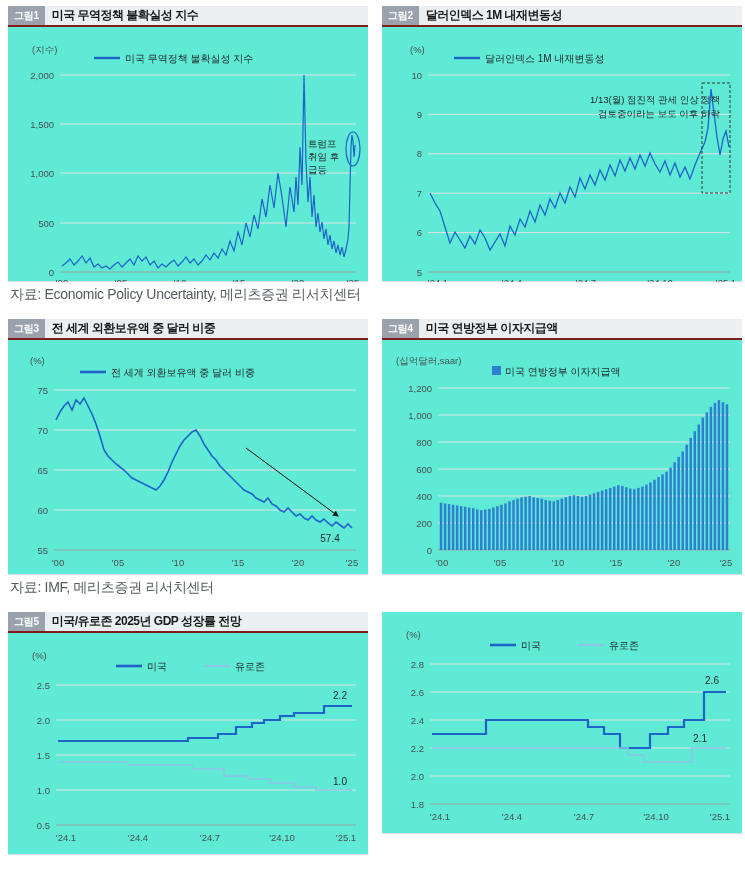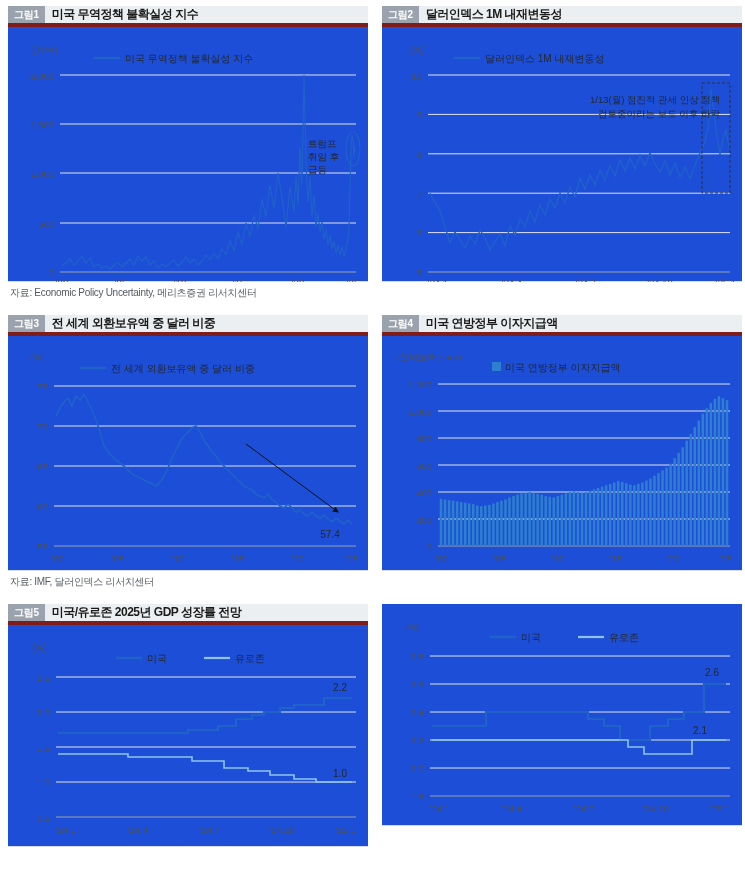--- a/index.html
+++ b/index.html
@@ -18,21 +18,21 @@
     display: grid;
     grid-template-columns: 360px 360px;
     column-gap: 14px;
     row-gap: 8px;
   }
   .panel { width: 360px; }
   .panel-head {
     display: flex; align-items: stretch;
     background: #eceff1;
     height: 21px;
-    border-bottom: 4px solid #7f1d1d;
+    border-bottom: 2px solid #7f1d1d;
   }
   .panel-tag {
     background: #9aa3ad;
     color: #ffffff;
     font-size: 10px;
     font-weight: bold;
     padding: 0 6px;
     display: flex; align-items: center;
     letter-spacing: -0.3px;
   }
@@ -41,28 +41,28 @@
     display: flex; align-items: center;
     font-size: 12px;
     font-weight: bold;
     color: #1a1a1a;
     padding-left: 7px;
     letter-spacing: -0.5px;
   }
   .chart-box {
     position: relative;
     width: 360px;
-    background: #1d4ed8;
+    background: #5eead4;
     border-bottom: 1px solid #d8dde2;
   }
   .h-tall { height: 255px; }
   .h-mid  { height: 235px; }
   .h-low  { height: 222px; }
   .src {
-    font-size: 10px;
+    font-size: 14px;
     color: #555b61;
     padding: 4px 0 7px 2px;
     letter-spacing: -0.3px;
   }
   svg { display: block; }
   .axis-txt { font-size: 9.5px; fill: #4a4f54; font-family: "Liberation Sans", sans-serif; }
   .unit-txt { font-size: 9.5px; fill: #4a4f54; font-family: "Liberation Sans", sans-serif; }
   .lgd-txt  { font-size: 10px;  fill: #23282d; font-family: "Liberation Sans", sans-serif; }
   .anno-txt { font-size: 9.5px; fill: #23282d; font-family: "Liberation Sans", sans-serif; }
   .val-txt  { font-size: 10px;  fill: #23282d; font-family: "Liberation Sans", sans-serif; }
@@ -202,21 +202,21 @@
           <g>
             <text class="axis-txt" x="50" y="226" text-anchor="middle">'00</text>
             <text class="axis-txt" x="110" y="226" text-anchor="middle">'05</text>
             <text class="axis-txt" x="170" y="226" text-anchor="middle">'10</text>
             <text class="axis-txt" x="230" y="226" text-anchor="middle">'15</text>
             <text class="axis-txt" x="290" y="226" text-anchor="middle">'20</text>
             <text class="axis-txt" x="344" y="226" text-anchor="middle">'25</text>
           </g>
         </svg>
       </div>
-      <div class="src">자료: IMF, 달러인덱스 리서치센터</div>
+      <div class="src">자료: IMF, 메리츠증권 리서치센터</div>
     </div>
 
     <div class="panel">
       <div class="panel-head">
         <div class="panel-tag">그림4</div>
         <div class="panel-title">미국 연방정부 이자지급액</div>
       </div>
       <div class="chart-box h-mid">
         <svg width="360" height="235" viewBox="0 0 360 235">
           <text class="unit-txt" x="14" y="24">(십억달러,saar)</text>

